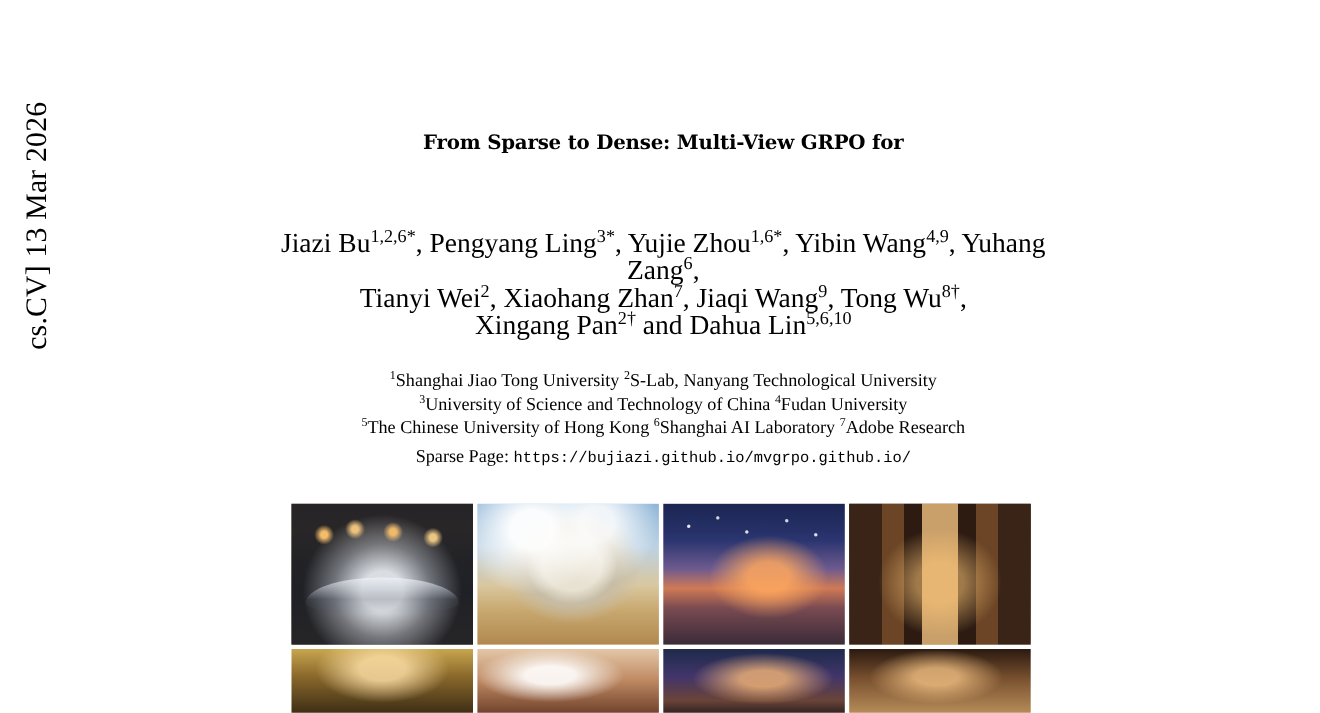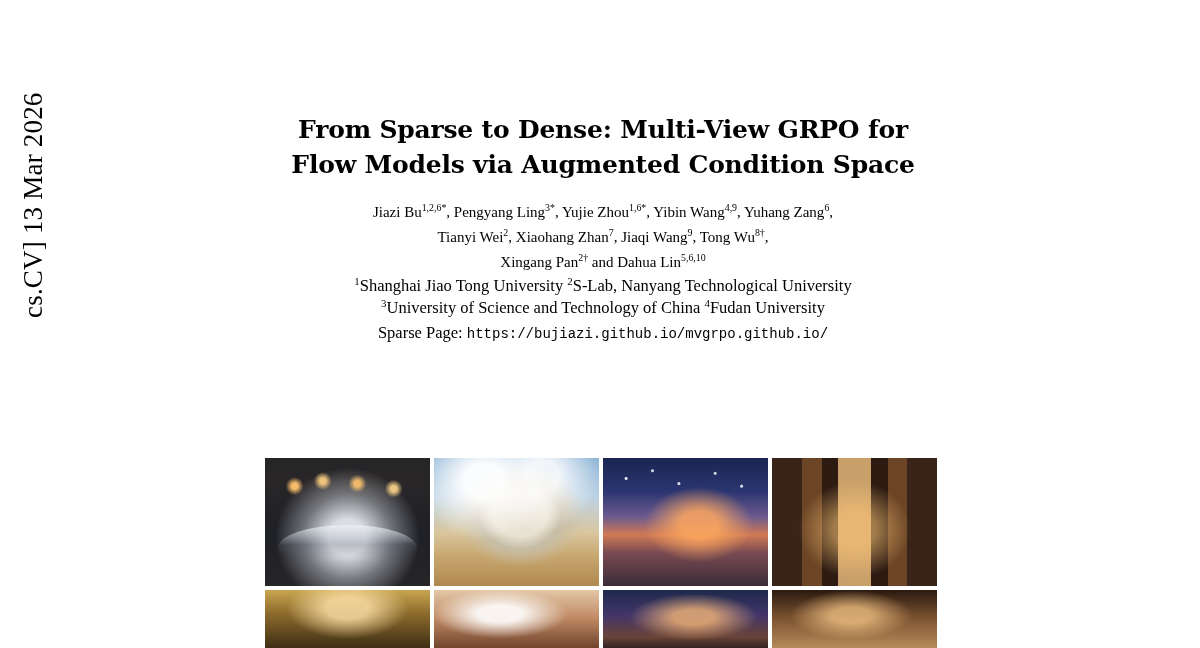--- a/index.html
+++ b/index.html
@@ -36,42 +36,43 @@
     left: 248px;
     top: 0;
     width: 710px;
     text-align: center;
   }
 
   .title {
     margin-top: 112px;
     font-family: "DejaVu Serif", serif;
     font-weight: bold;
-    font-size: 25px;
+    font-size: 18px;
     line-height: 35px;
     letter-spacing: -0.2px;
   }
   .title .line {
     display: block;
   }
 
   .authors {
-    margin-top: 18px;
-    font-size: 15px;
+    margin-top: 62px;
+    font-size: 25px;
     line-height: 25px;
   }
   .authors .line { display: block; }
 
   sup {
     font-size: 0.66em;
     vertical-align: super;
     line-height: 0;
   }
 
   .affils {
+    margin-top: 26px;
     font-size: 16.5px;
     line-height: 21.5px;
   }
   .affils .line { display: block; }
 
   .project {
     margin-top: 4px;
     font-size: 16.5px;
     line-height: 21.5px;
   }
@@ -174,32 +175,32 @@
 </style>
 </head>
 <body>
 
 <div class="arxiv-stamp">cs.CV]  13 Mar 2026</div>
 
 <div class="paper">
 
   <div class="title">
     <span class="line">From Sparse to Dense: Multi-View GRPO for</span>
-    <span class="line">Flow Models via Augmented Condition Space</span>
   </div>
 
   <div class="authors">
     <span class="line">Jiazi Bu<sup>1,2,6*</sup>, Pengyang Ling<sup>3*</sup>, Yujie Zhou<sup>1,6*</sup>, Yibin Wang<sup>4,9</sup>, Yuhang Zang<sup>6</sup>,</span>
     <span class="line">Tianyi Wei<sup>2</sup>, Xiaohang Zhan<sup>7</sup>, Jiaqi Wang<sup>9</sup>, Tong Wu<sup>8†</sup>,</span>
     <span class="line">Xingang Pan<sup>2†</sup> and Dahua Lin<sup>5,6,10</sup></span>
   </div>
 
   <div class="affils">
     <span class="line"><sup>1</sup>Shanghai Jiao Tong University  <sup>2</sup>S-Lab, Nanyang Technological University</span>
     <span class="line"><sup>3</sup>University of Science and Technology of China  <sup>4</sup>Fudan University</span>
+    <span class="line"><sup>5</sup>The Chinese University of Hong Kong  <sup>6</sup>Shanghai AI Laboratory <sup>7</sup>Adobe Research</span>
   </div>
 
   <div class="project">
     <span>Sparse Page:</span>
     <span class="mono">https://bujiazi.github.io/mvgrpo.github.io/</span>
   </div>
 
 </div>
 
 <div class="teaser">

